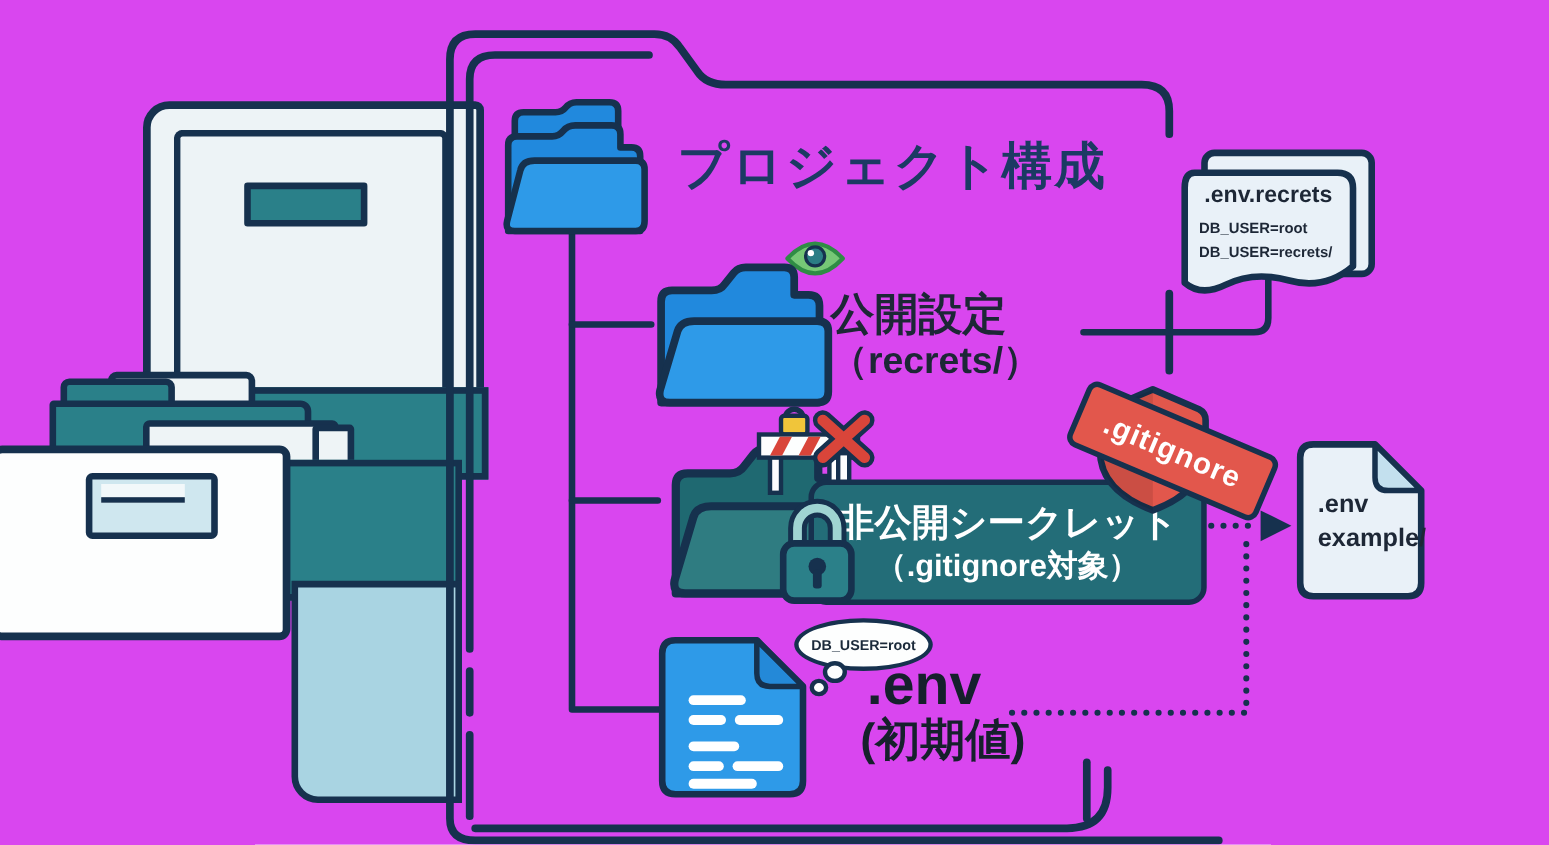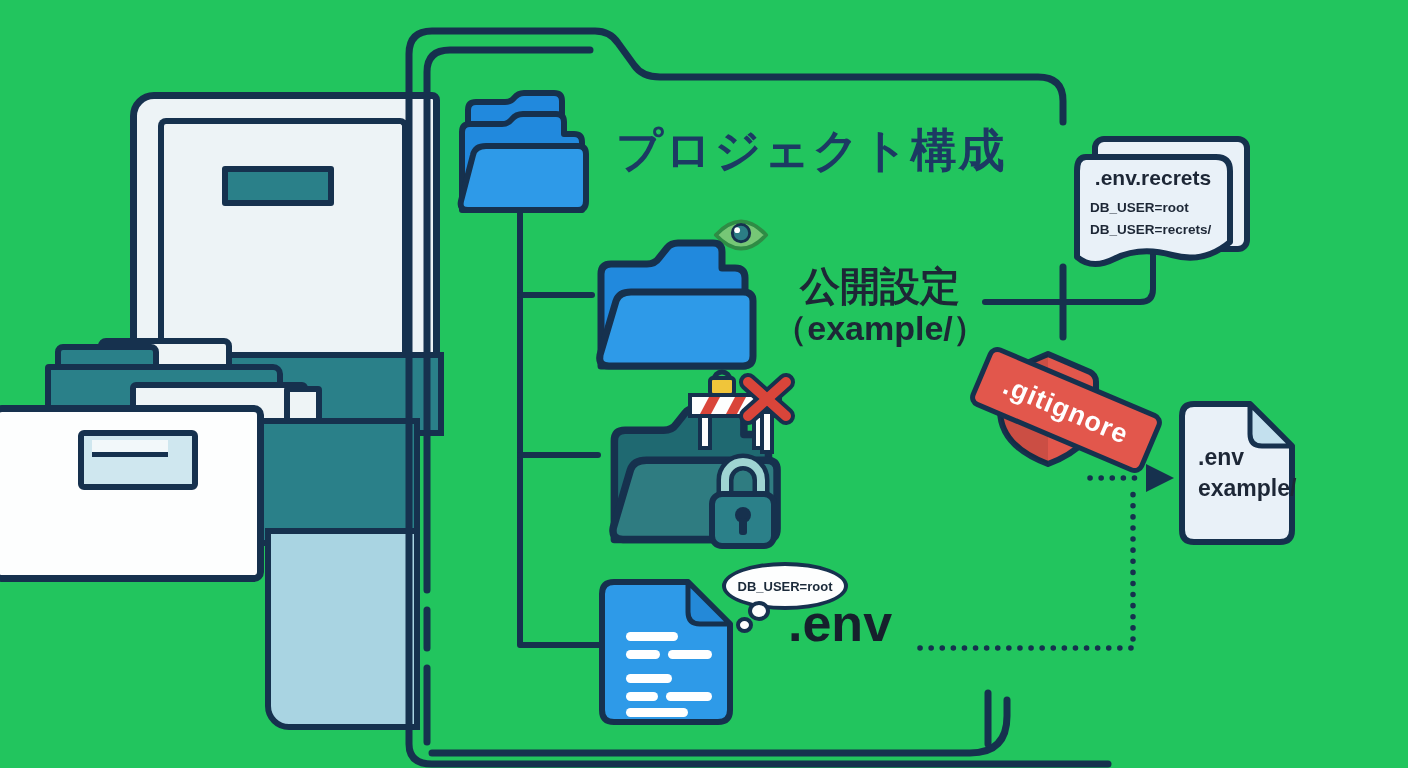--- a/index.html
+++ b/index.html
@@ -1,21 +1,21 @@
 <!DOCTYPE html>
 <html><head>
 <meta charset="utf-8">
 <style>
   html,body{margin:0;padding:0;background:#ffffff;}
   .stage{
     position:relative;width:1408px;height:768px;overflow:hidden;
-    background:#22c55e;font-family:"Liberation Sans", sans-serif;
+    background:#d946ef;font-family:"Liberation Sans", sans-serif;
   }
   .abs{position:absolute;}
-  .label-dark{color:#1d2736;font-weight:900;text-align:center;line-height:1.12;}
+  .label-dark{color:#1d2736;font-weight:900;text-align:left;line-height:1.12;}
   .title{color:#1c3a63;font-weight:900;font-size:46px;letter-spacing:2px;}
   .banner{
     background:#236d78;border:5px solid #16314e;border-radius:16px;
     color:#ffffff;font-weight:900;text-align:center;
     display:flex;flex-direction:column;justify-content:center;line-height:1.3;
   }
   .ribbon{
     background:#e2574c;border:5px solid #16314e;border-radius:10px;
     color:#fff;font-weight:900;font-size:27px;letter-spacing:1px;
     display:flex;align-items:center;justify-content:center;
@@ -108,21 +108,21 @@
     <circle cx="26" cy="12" r="3" fill="#ffffff"></circle>
   </svg>
   <svg class="abs" style="left:585px;top:232px;" width="178" height="142" viewBox="0 0 178 142">
     <g stroke="#16314e" stroke-width="7" stroke-linejoin="round">
       <path d="M16,134 L16,42 Q16,32 26,32 L62,32 Q70,32 74,26 L82,16 Q86,11 93,11 L128,11 Q137,11 137,20 L137,36 L150,36 Q160,36 160,46 L160,134 Z" fill="#2189dd"></path>
       <path d="M46,60 L158,60 Q168,60 168,69 L168,124 Q168,134 158,134 L24,134 Q13,134 15,123 L31,69 Q34,60 46,60 Z" fill="#2e9ae8"></path>
     </g>
   </svg>
   <div class="abs label-dark" style="left:755px;top:264px;width:250px;">
     <div style="font-size:40px;">公開設定</div>
-    <div style="font-size:34px;">（example/）</div>
+    <div style="font-size:34px;">（recrets/）</div>
   </div>
 
   <div class="abs card" style="left:1092px;top:136px;width:146px;height:104px;"></div>
   <svg class="abs" style="left:1066px;top:152px;" width="172" height="130" viewBox="0 0 172 130">
     <path d="M20,5 L150,5 Q164,5 164,19 L164,90 Q138,112 106,103 Q74,94 48,107 Q26,118 11,105 L11,19 Q11,5 20,5 Z" fill="#e9f1f8" stroke="#16314e" stroke-width="6" stroke-linejoin="round"></path>
   </svg>
   <div class="abs" style="left:1078px;top:166px;width:150px;text-align:center;font-size:21px;font-weight:800;color:#1d2736;">.env.recrets</div>
   <div class="abs" style="left:1090px;top:197px;font-size:13.5px;font-weight:700;color:#1d2736;line-height:1.65;">
     <div>DB_USER=root</div>
     <div>DB_USER=recrets/</div>
@@ -151,20 +151,24 @@
     <g stroke="#16314e" stroke-width="18" stroke-linecap="round">
       <path d="M12,14 L50,48"></path>
         <path d="M50,14 L12,48"></path>
     </g>
     <g stroke="#d9453a" stroke-width="10" stroke-linecap="round">
       <path d="M12,14 L50,48"></path>
         <path d="M50,14 L12,48"></path>
     </g>
   </svg>
 
+  <div class="abs banner" style="left:735px;top:436px;width:352px;height:104px;">
+    <div style="font-size:34px;">非公開シークレット</div>
+    <div style="font-size:28px;">（.gitignore対象）</div>
+  </div>
 
   <svg class="abs" style="left:704px;top:444px;" width="78" height="106" viewBox="0 0 78 106">
     <path d="M21,54 V36 a18,18 0 0 1 36,0 V54" fill="none" stroke="#16314e" stroke-width="17" stroke-linecap="round"></path>
     <path d="M21,54 V36 a18,18 0 0 1 36,0 V54" fill="none" stroke="#9fd4d2" stroke-width="8" stroke-linecap="round"></path>
     <rect x="8" y="50" width="62" height="52" rx="10" fill="#2b8089" stroke="#16314e" stroke-width="6"></rect>
     <circle cx="39" cy="71" r="8" fill="#16314e"></circle>
     <rect x="35" y="74" width="8" height="17" rx="3" fill="#16314e"></rect>
   </svg>
 
   <svg class="abs" style="left:988px;top:348px;" width="120" height="122" viewBox="0 0 120 122">
@@ -195,15 +199,16 @@
       <rect x="30" y="132" width="62" height="9" rx="4.5"></rect>
     </g>
   </svg>
 
   <div class="abs bubble" style="left:722px;top:562px;width:118px;height:40px;">DB_USER=root</div>
   <div class="abs bubble-dot" style="left:748px;top:601px;width:14px;height:12px;"></div>
   <div class="abs bubble-dot" style="left:736px;top:617px;width:9px;height:8px;"></div>
 
   <div class="abs" style="left:782px;top:596px;color:#16202c;font-weight:900;line-height:1.05;">
     <div style="font-size:52px;padding-left:6px;">.env</div>
+    <div style="font-size:41px;">(初期値)</div>
   </div>
 
 </div>
 
 </body></html>

